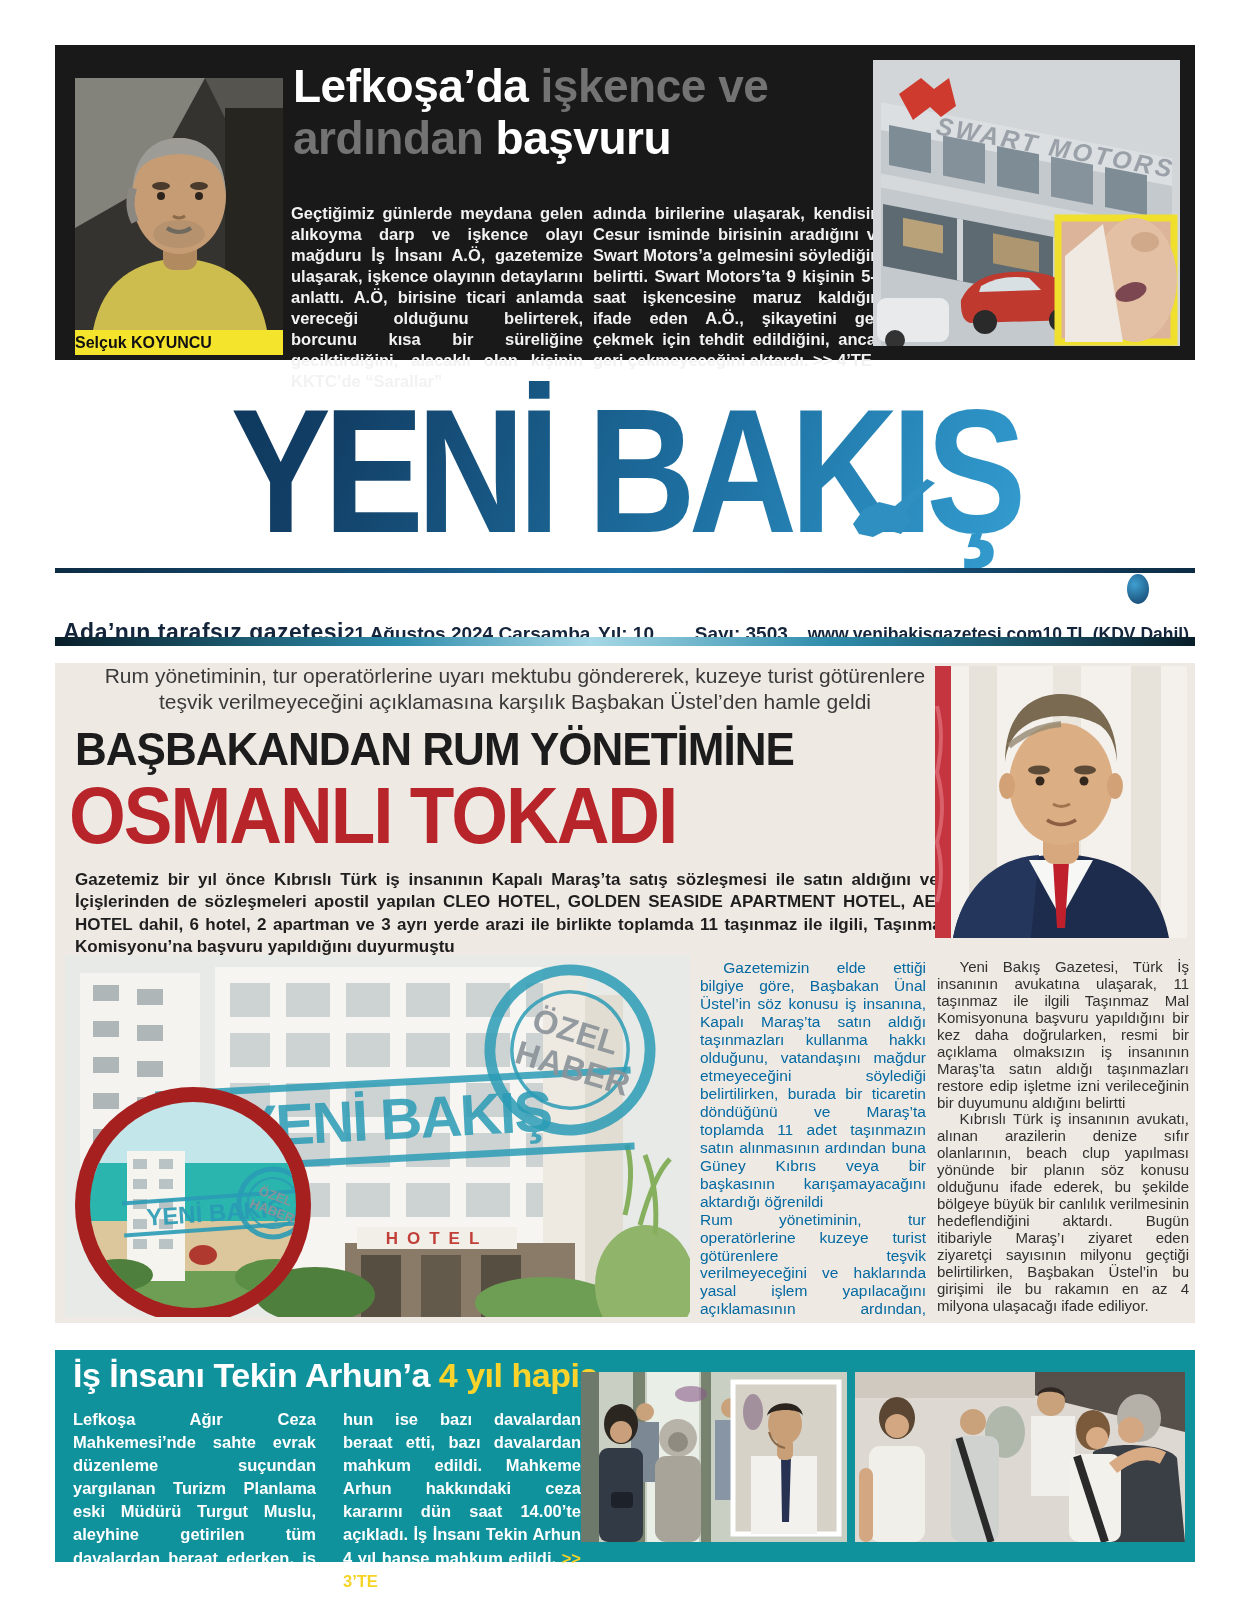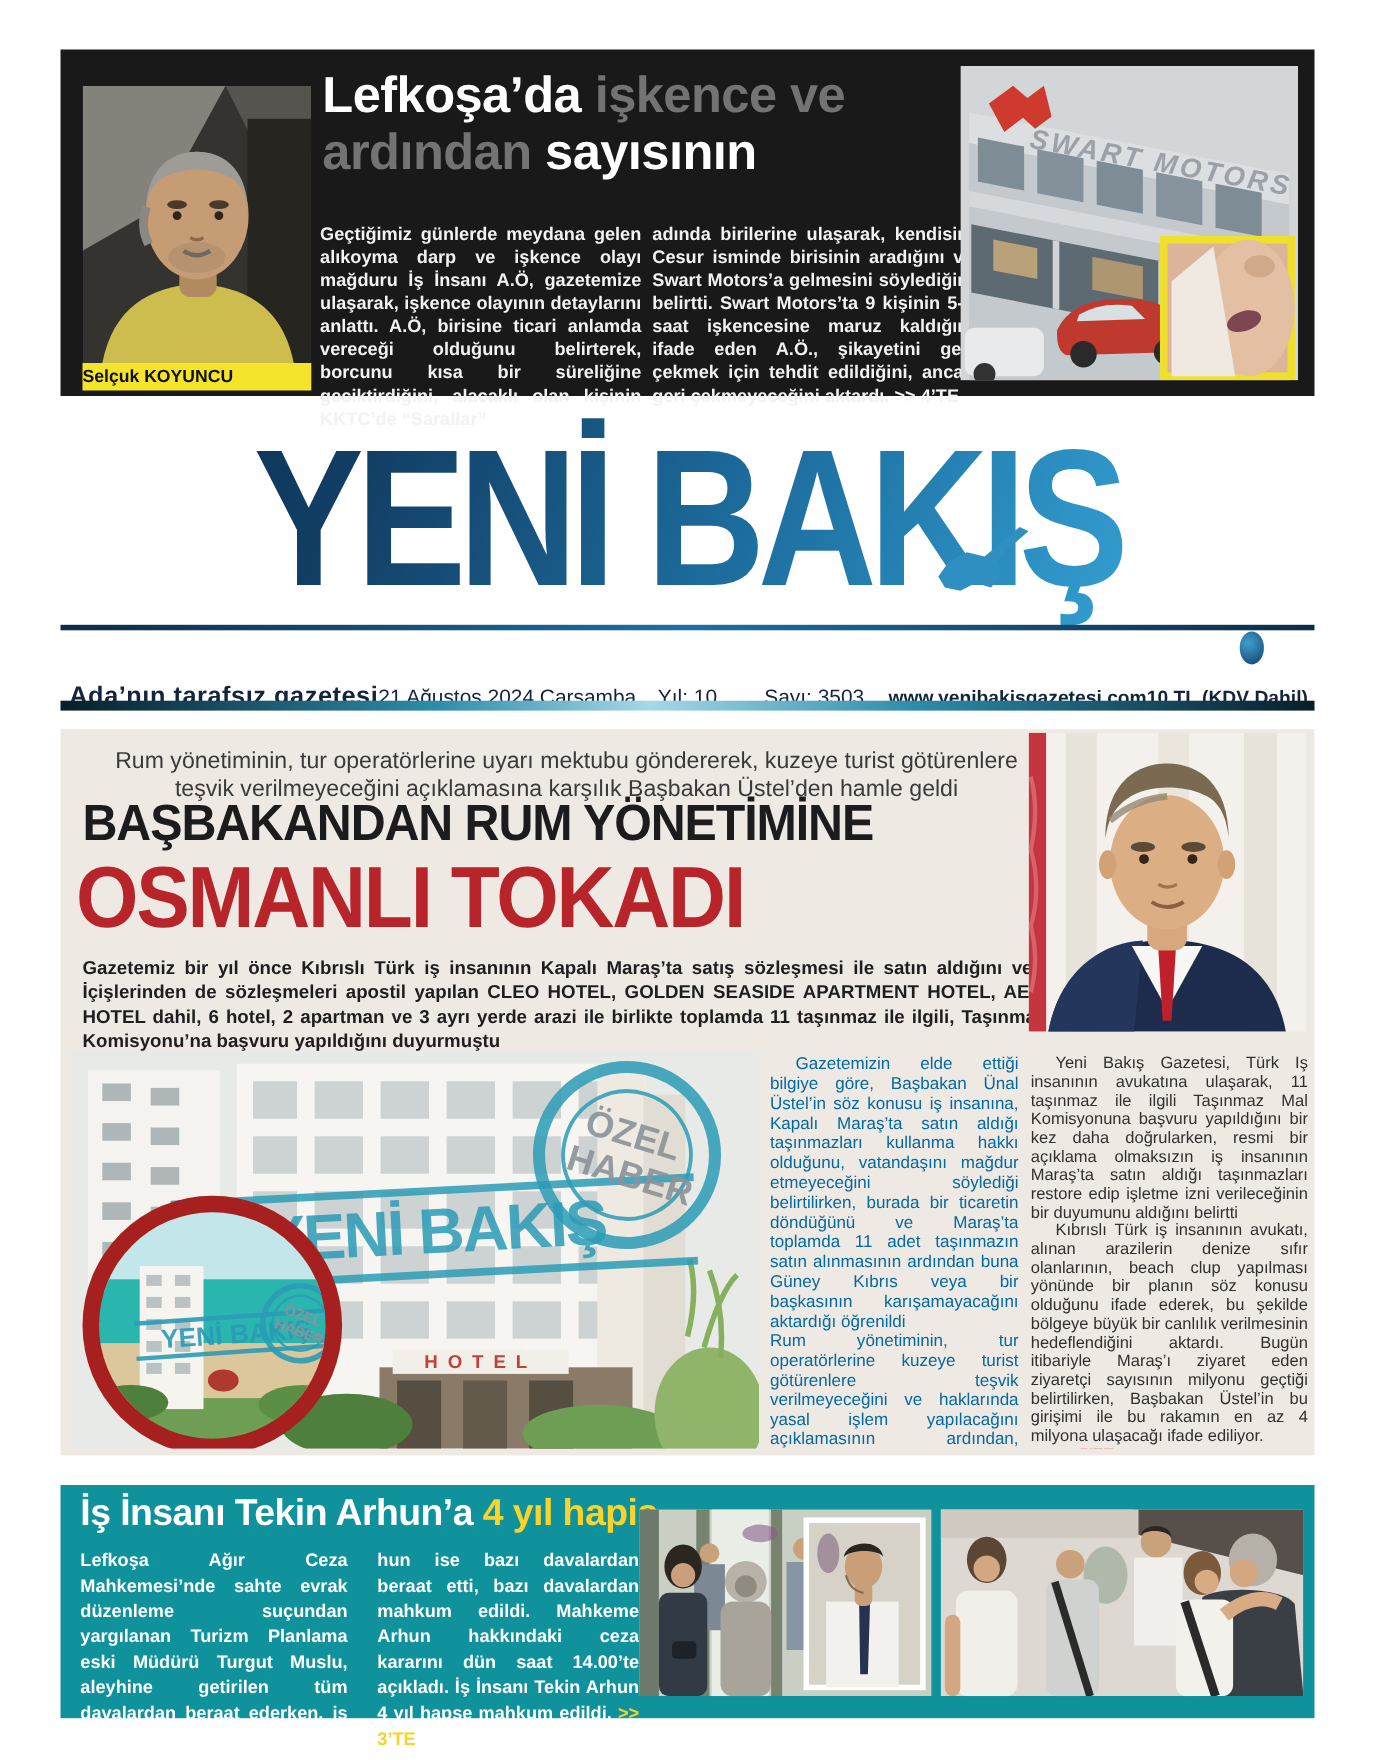--- a/index.html
+++ b/index.html
@@ -29,28 +29,28 @@
     background:linear-gradient(118deg,#0a2f52 0%,#123f66 25%,#1d6e9f 55%,#2f95c8 80%,#45b1e0 100%);
     -webkit-background-clip:text; background-clip:text; -webkit-text-fill-color:transparent; }
   .logo-underline { position:absolute; left:0; top:190px; width:1140px; height:5px;
     background:linear-gradient(90deg,#0d2c44,#1d6fa5 50%,#0d2c44); }
   .s-dot { position:absolute; left:1072px; top:196px; width:22px; height:30px; border-radius:50%;
     background:radial-gradient(circle at 35% 35%, #3f9fd0, #123f66); }
   .cyprus { position:absolute; left:796px; top:96px; width:86px; height:64px; }
   .info-bar { position:absolute; left:8px; top:204px; width:1126px; display:flex; align-items:baseline;
     color:#14243a; white-space:nowrap; }
   .info-tagline { font-size:23px; font-weight:700; letter-spacing:0.5px; }
-  .info-item { font-size:19px; font-weight:400; }
+  .info-item { font-size:19px; font-weight:700; }
   .info-web,.info-price { font-size:17.5px; font-weight:700;margin-top:42px; }
   .teal-rule { left:55px; top:637px; width:1140px; height:9px;
     background:linear-gradient(90deg,#081e29 0%,#2e8cab 30%,#a6d8e6 47%,#2e8cab 68%,#081e29 100%); }
 
   
   .main-block { left:55px; top:663px; width:1140px; height:660px; background:#efe9e4; overflow:hidden; }
-  .kicker { position:absolute; left:0; top:16px; width:920px; text-align:center; font-size:21px;
+  .kicker { position:absolute; left:0; top:0; width:920px; text-align:center; font-size:21px;
     color:#3a3a3a; line-height:1.25; }
   .hl-black { position:absolute; left:20px; top:60px; width:900px; font-size:44px; font-weight:900;
     color:#1c1c1c; letter-spacing:-1px; transform:scaleY(1.05); transform-origin:left top; }
   .hl-red { position:absolute; left:14px; top:108px; width:920px; font-size:73px; font-weight:900;
     color:#b7242a; letter-spacing:-2px; transform:scaleY(1.08); transform-origin:left top; }
   .deck { position:absolute; left:20px; top:206px; width:910px; font-size:17px; font-weight:700;
     color:#1e1e1e; line-height:1.32; text-align:justify; }
   .pm-photo { position:absolute; left:880px; top:3px; width:252px; height:272px; overflow:hidden; }
   .main-photo { position:absolute; left:10px; top:292px; width:625px; height:362px; overflow:hidden; }
   .col-mid { position:absolute; left:645px; top:296px; width:226px; height:358px; font-size:15.5px;
@@ -97,21 +97,21 @@
       <ellipse cx="124" cy="108" rx="9" ry="4" fill="#4a3a2c"></ellipse>
       <circle cx="86" cy="118" r="4" fill="#2e241c"></circle>
       <circle cx="124" cy="118" r="4" fill="#2e241c"></circle>
       <path d="M98 138 q6 4 12 0" stroke="#8a6a48" stroke-width="3" fill="none"></path>
       <ellipse cx="104" cy="156" rx="26" ry="14" fill="#b08f6d" opacity="0.7"></ellipse>
       <path d="M92 150 q12 8 24 0" stroke="#6f6a60" stroke-width="4" fill="none"></path>
     </svg>
   </div>
   <div class="abs tb-caption">Selçuk KOYUNCU</div>
 
-  <div class="abs tb-headline"><span>Lefkoşa’da </span><span class="yel">işkence ve</span><br><span class="yel">ardından </span><span>sayısının</span></div>
+  <div class="abs tb-headline"><span>Lefkoşa’da </span><span class="yel">işkence ve</span><br><span class="yel">ardından </span><span>başvuru</span></div>
 
   <div class="abs tb-col tb-col1 firstline">Geçtiğimiz günlerde meydana gelen alıkoyma darp ve işkence olayı mağduru İş İnsanı A.Ö,  gazetemize ulaşarak, işkence olayının detaylarını anlattı.  A.Ö, birisine ticari anlamda vereceği olduğunu belirterek, borcunu kısa bir süreliğine geciktirdiğini, alacaklı olan kişinin KKTC’de “Sarallar”</div>
   <div class="abs tb-col tb-col2">adında birilerine ulaşarak, kendisini Cesur isminde birisinin aradığını ve Swart Motors’a gelmesini söylediğini belirtti. Swart Motors’ta 9 kişinin 5-6  saat  işkencesine maruz kaldığını ifade eden A.Ö., şikayetini geri çekmek için tehdit edildiğini, ancak geri çekmeyeceğini aktardı. &gt;&gt; 4’TE</div>
 
   <div class="abs tb-swart">
     <svg width="307" height="286" viewBox="0 0 307 286">
       <rect width="307" height="286" fill="#d3d6d8"></rect>
       <polygon points="8,42 299,98 299,286 8,286" fill="#c3c9cd"></polygon>
       <polygon points="8,42 299,98 299,126 8,70" fill="#dcdfe2"></polygon>
       <path d="M26 34 l22 -16 l13 11 l15 -11 l7 28 l-15 11 l-11 -10 l-17 13 Z" fill="#cf3a2e"></path>

